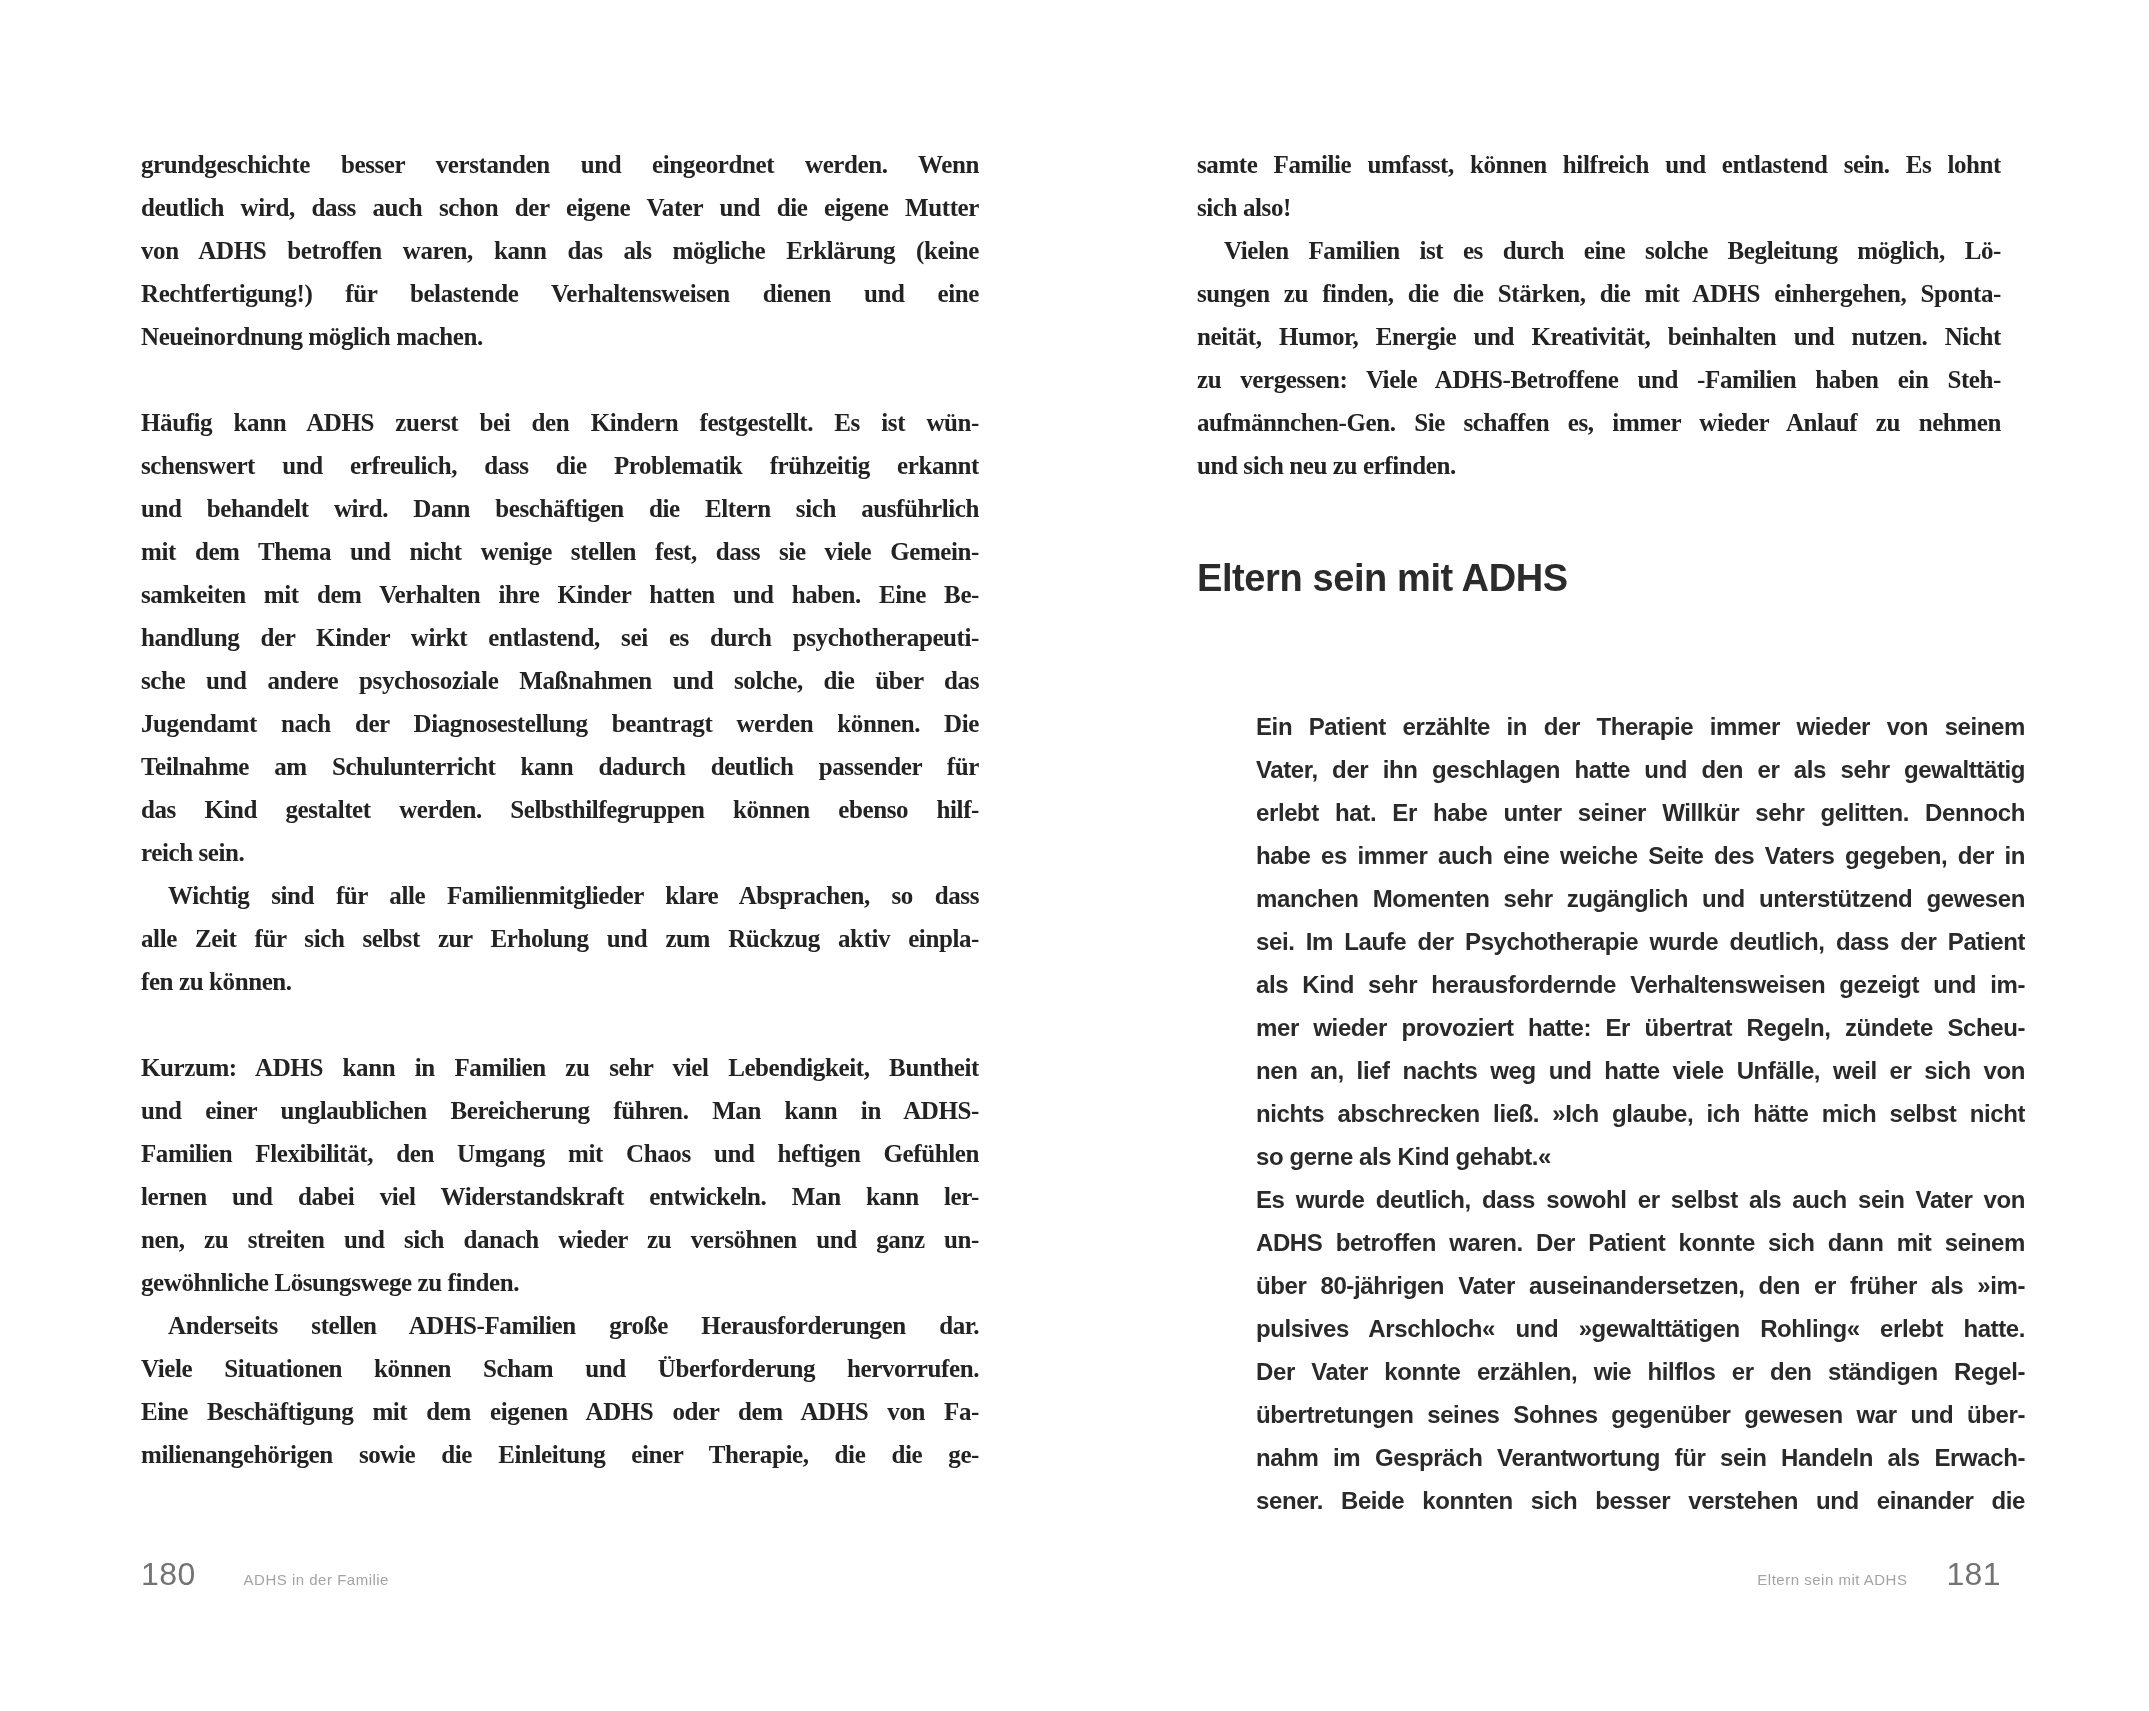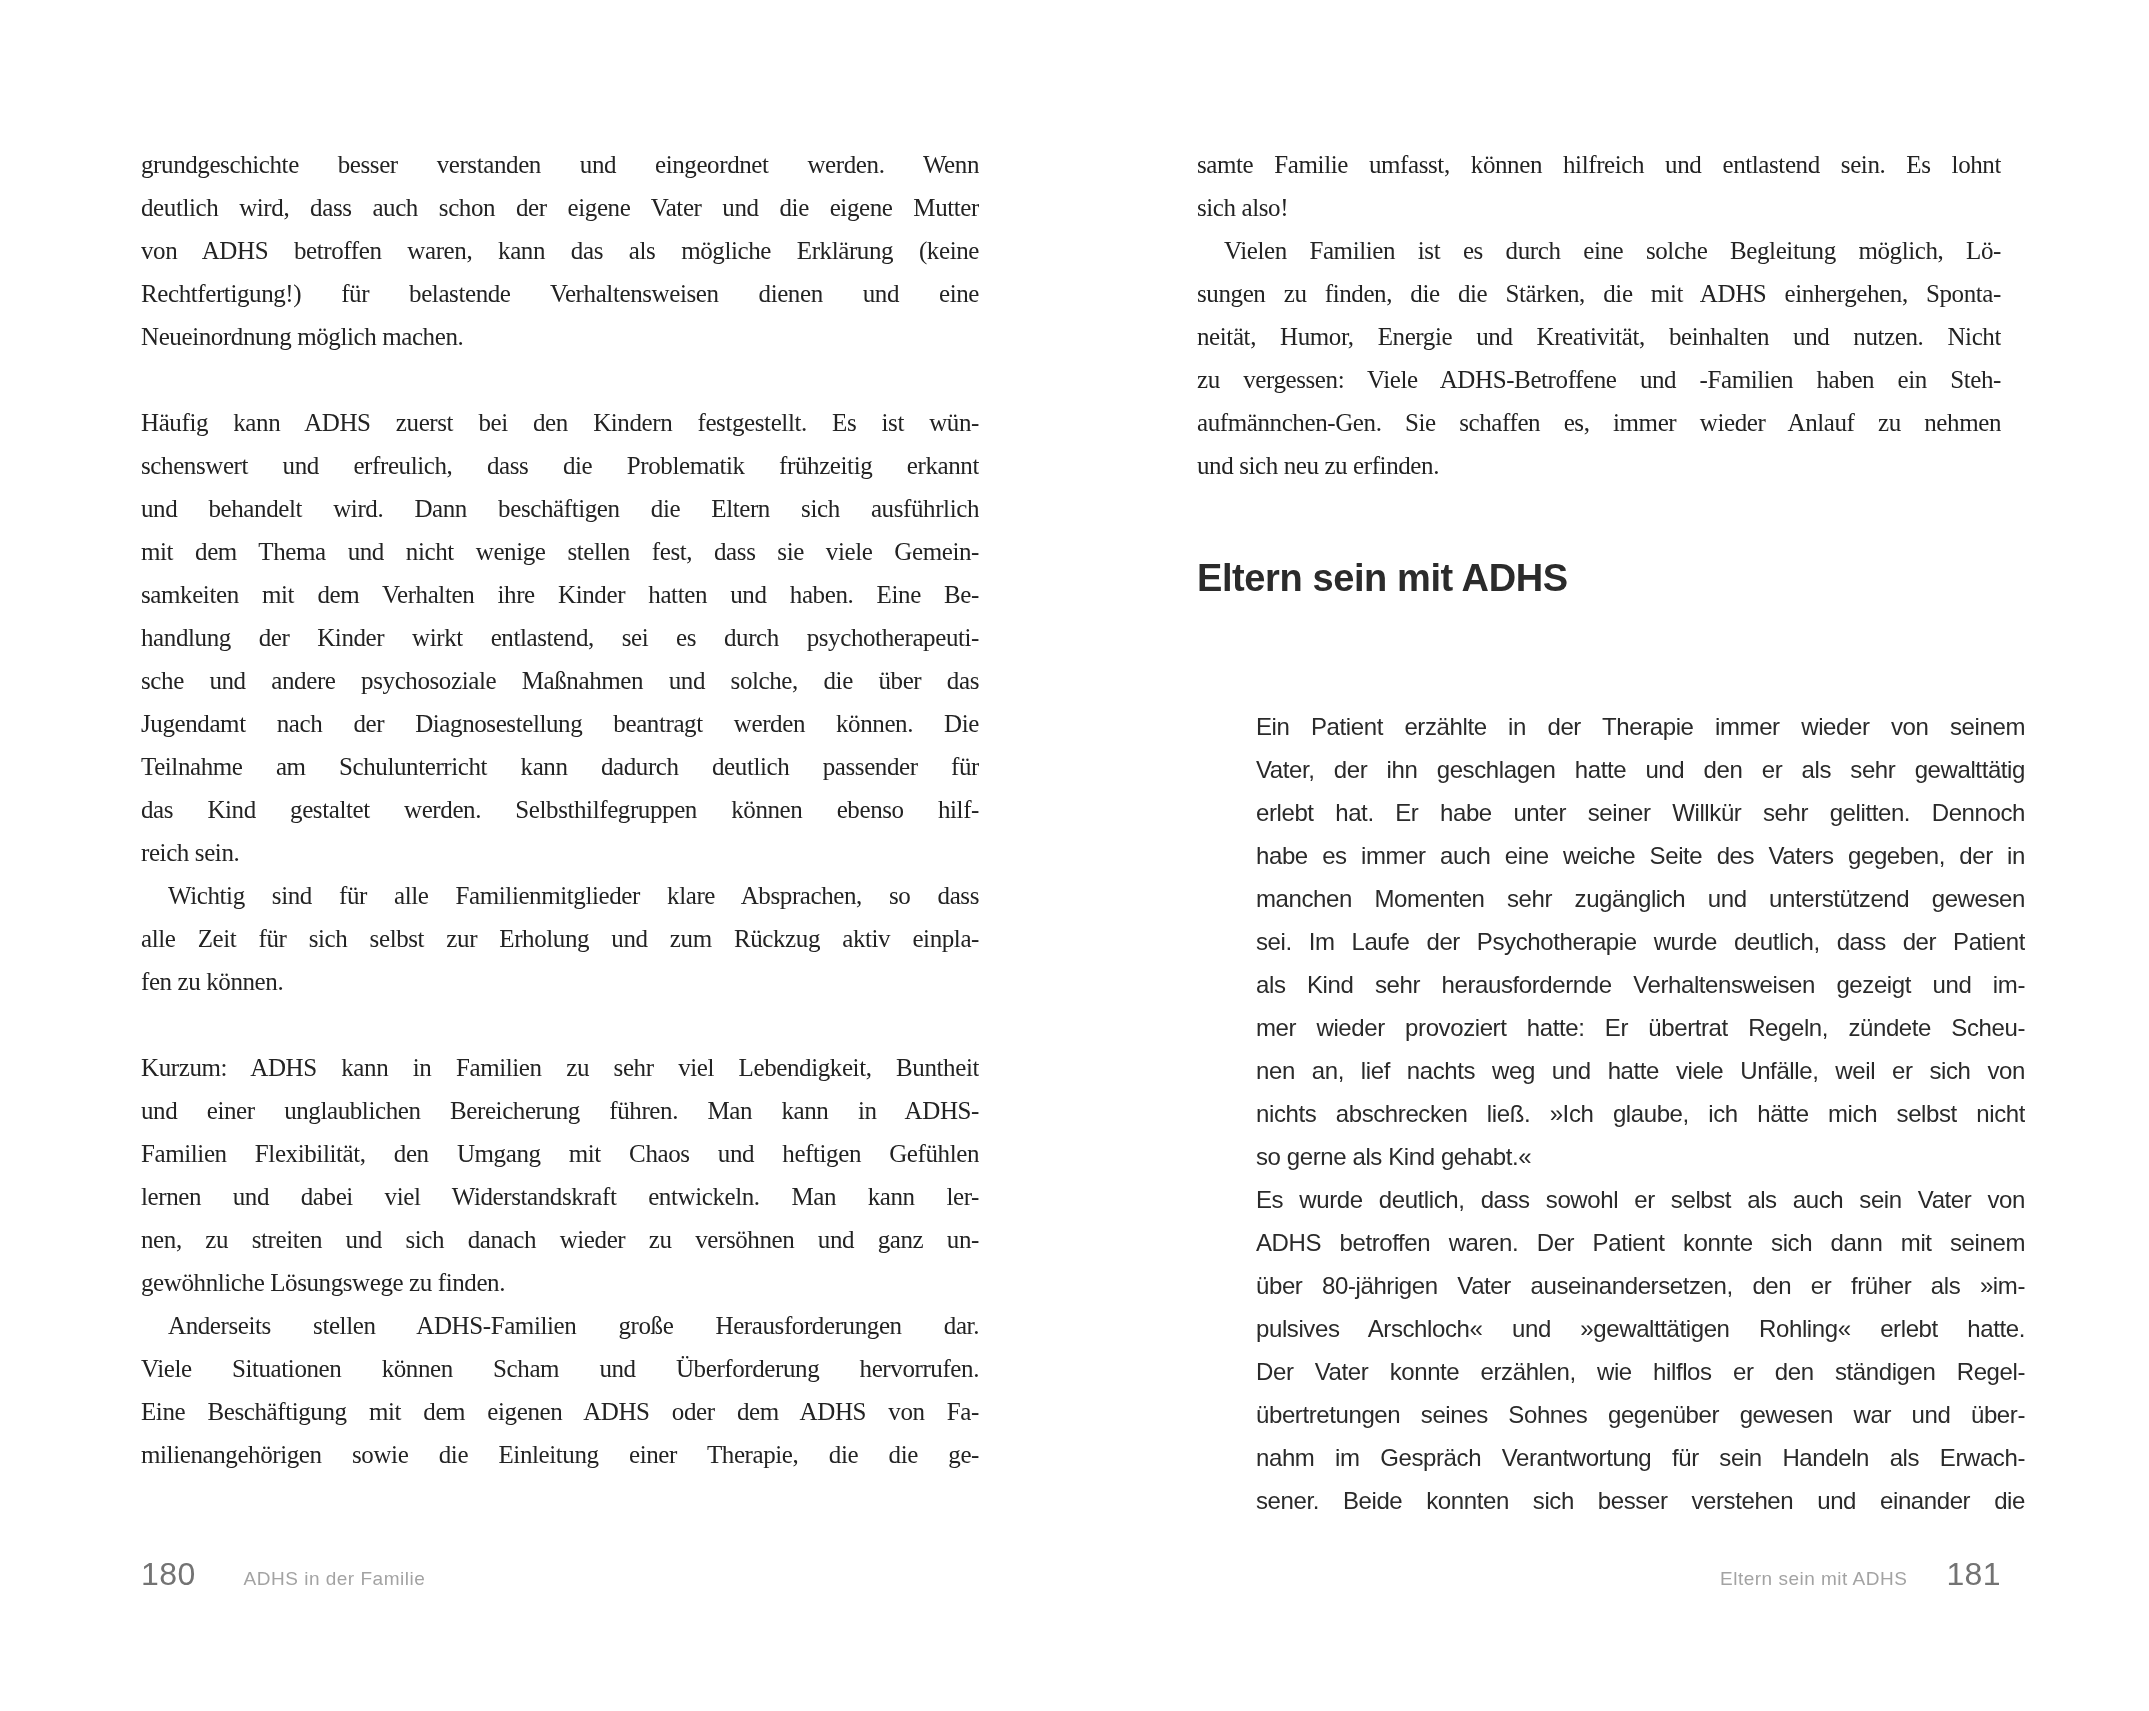--- a/index.html
+++ b/index.html
@@ -11,20 +11,21 @@
   }
   .text-col { position: absolute; }
   .line {
     height: 43px;
     line-height: 43px;
     text-align: justify;
     text-align-last: justify;
     overflow: hidden;
     white-space: normal;
     hyphens: none;
+    font-weight: bold;
   }
   .line.end { text-align-last: left; }
   .line.indent { text-indent: 27px; }
   .line.blank { height: 43px; }
 
   .serif .line {
     font-family: "Liberation Serif", serif;
     font-size: 25px;
     letter-spacing: -0.4px;
     color: #232323;
@@ -58,21 +59,21 @@
     line-height: 29px;
   }
   .footer-left  { left: 141px; }
   .footer-right { left: 1197px; width: 804px; text-align: right; }
   .pagenum {
     font-size: 32px;
     color: #737373;
     letter-spacing: 0.4px;
   }
   .running {
-    font-size: 19px;
+    font-size: 15px;
     color: #a3a3a3;
     letter-spacing: 0.5px;
   }
   .footer-left  .running { margin-left: 48px; }
   .footer-right .pagenum { margin-left: 39px; }
 </style>
 </head>
 <body>
 
 <div>

